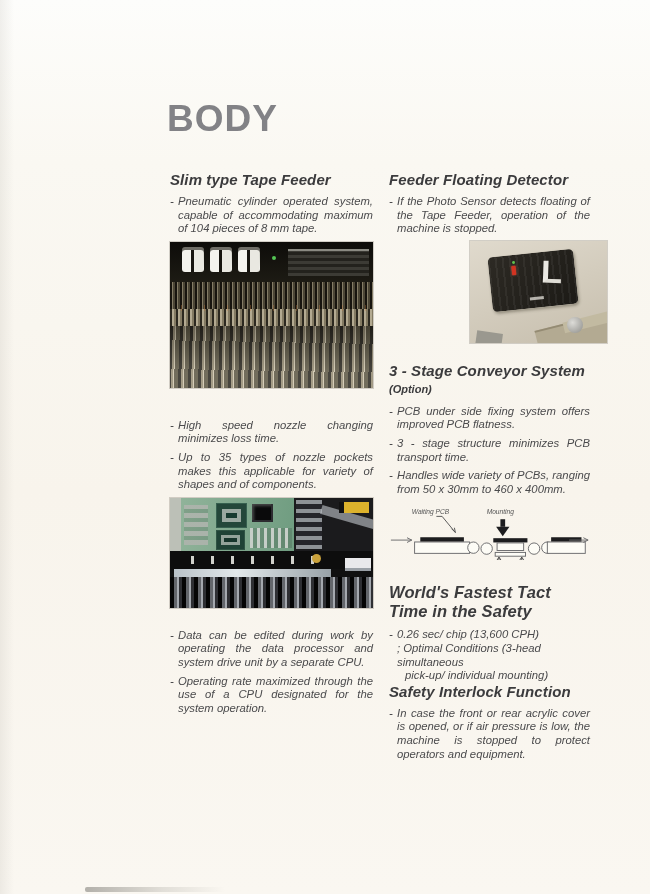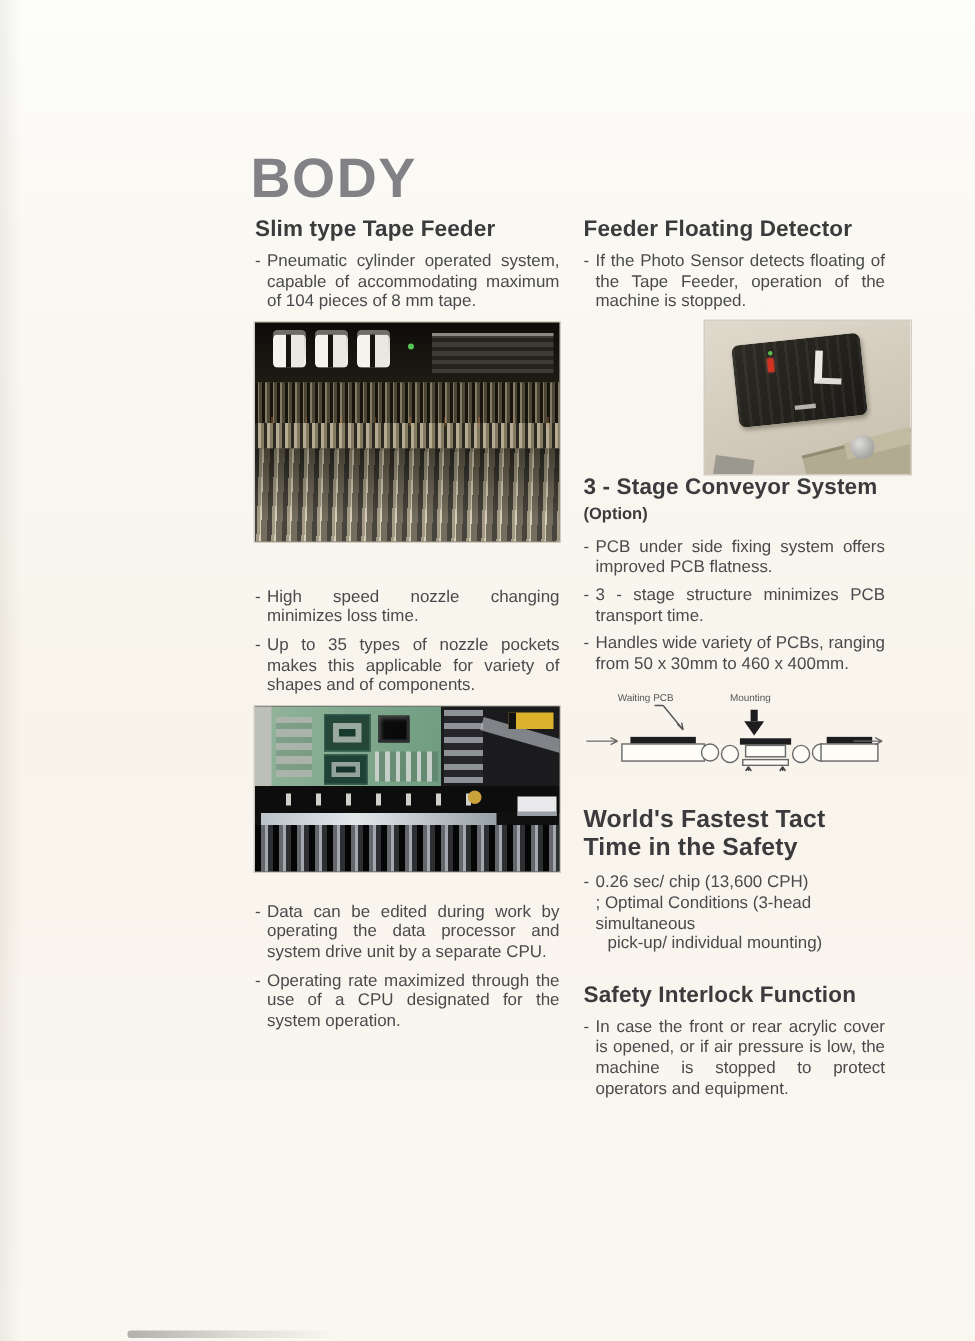--- a/index.html
+++ b/index.html
@@ -9,21 +9,21 @@
   .page{position:absolute;inset:0;}
   
   .edge-shade{position:absolute;left:0;top:0;bottom:0;width:14px;
       background:linear-gradient(90deg,rgba(120,115,105,.10),rgba(120,115,105,0));}
   .bottom-smudge{position:absolute;left:85px;top:887px;width:140px;height:5px;border-radius:2px;
       background:linear-gradient(90deg,rgba(120,118,112,.55),rgba(150,148,140,.25) 55%,rgba(160,158,150,0));}
 
   .title{position:absolute;left:167px;top:98px;margin:0;
       font-size:37px;font-weight:700;letter-spacing:1px;color:#828286;}
 
-  .col{position:absolute;top:144px;}
+  .col{position:absolute;top:171px;font-style:italic;}
   .col-left{left:170px;width:203px;}
   .col-right{left:389px;width:201px;}
 
   h2.sec-h{margin:0 0 7px 0;font-size:15px;font-weight:700;color:#3b3b3d;letter-spacing:.1px;line-height:17px;}
   h2.sec-h .opt{font-size:11px;font-weight:600;letter-spacing:0;}
   h2.sec-h.big{font-size:16.5px;line-height:19px;}
 
   .bullet{display:flex;margin:0 0 5px 0;font-size:11.3px;line-height:13.6px;color:#4a4a4c;}
   .bullet .mk{flex:0 0 8px;}
   .bullet p{margin:0;text-align:justify;flex:1;}
@@ -199,21 +199,21 @@
           <div class="ab dt-bracket"></div>
           <div class="ab dt-dash"></div>
         </div>
         <div class="ab dt-blk1"></div>
         <div class="ab dt-blk2"></div>
         <div class="ab dt-roller"></div>
         <div class="ab dt-left"></div>
       </div>
     </section>
 
-    <section style="">
+    <section style="margin-top:19px">
       <h2 class="sec-h"><span>3 - Stage Conveyor System</span> <span class="opt">(Option)</span></h2>
       <div class="bullet">
         <span class="mk">-</span>
         <p>PCB under side fixing system offers improved PCB flatness.</p>
       </div>
       <div class="bullet">
         <span class="mk">-</span>
         <p>3 - stage structure minimizes PCB transport time.</p>
       </div>
       <div class="bullet">
@@ -261,21 +261,21 @@
     <section style="margin-top:21px">
       <h2 class="sec-h big">World's Fastest Tact Time in the Safety</h2>
       <div class="bullet" style="margin-bottom:0">
         <span class="mk">-</span>
         <p>0.26 sec/ chip (13,600 CPH)</p>
       </div>
       <p class="cont ind1">; Optimal Conditions (3-head simultaneous</p>
       <p class="cont ind2">pick-up/ individual mounting)</p>
     </section>
 
-    <section style="margin-top:18px">
+    <section style="">
       <h2 class="sec-h">Safety Interlock Function</h2>
       <div class="bullet">
         <span class="mk">-</span>
         <p>In case the front or rear acrylic cover is opened, or if air pressure is low, the machine is stopped to protect operators and equipment.</p>
       </div>
     </section>
   </div>
 
   <div class="bottom-smudge"></div>
 </div>

